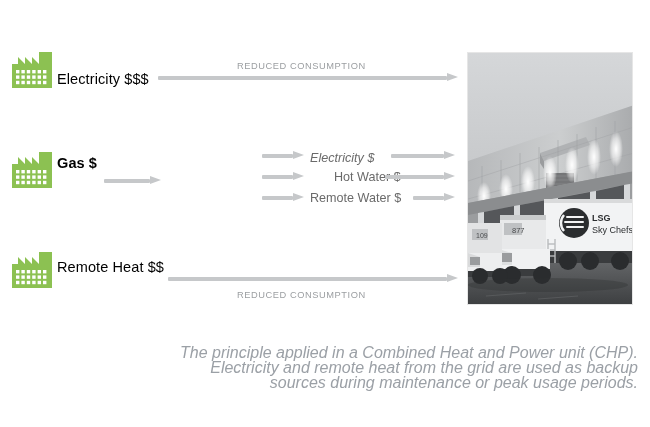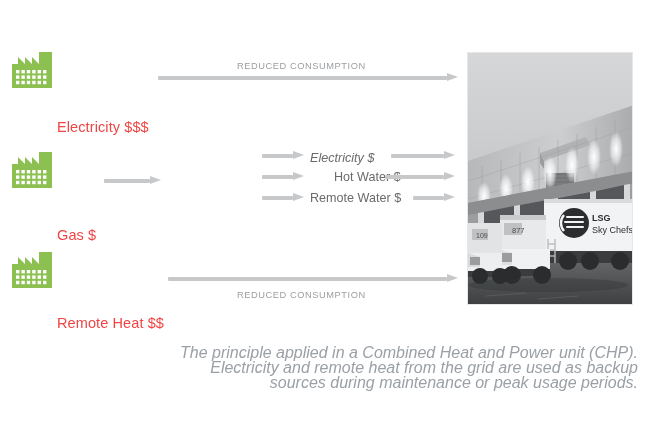--- a/index.html
+++ b/index.html
@@ -28,25 +28,24 @@
     position: absolute;
     width: 40px;
     height: 36px;
   }
   .factory-icon svg { display: block; }
 
   
   .src-label {
     position: absolute;
     font-size: 14.5px;
-    color: #ef4444;
+    color: #000000;
     letter-spacing: 0.1px;
     white-space: nowrap;
     line-height: 1;
-    margin-top: 48px;
   }
 
   
   .long-arrow {
     position: absolute;
     height: 9px;
   }
   .long-arrow .shaft {
     position: absolute;
     left: 0;
@@ -215,21 +214,21 @@
         <rect x="4" y="28.8" width="3.4" height="3.4"></rect>
         <rect x="9.4" y="28.8" width="3.4" height="3.4"></rect>
         <rect x="14.8" y="28.8" width="3.4" height="3.4"></rect>
         <rect x="20.2" y="28.8" width="3.4" height="3.4"></rect>
         <rect x="25.6" y="28.8" width="3.4" height="3.4"></rect>
         <rect x="31" y="28.8" width="3.4" height="3.4"></rect>
       </g>
     </svg>
   </div>
 
-  <div class="src-label" style="left:57px; top:180px;">Gas $</div>
+  <div class="src-label" style="left:57px; top:156px;font-weight:bold;">Gas $</div>
 
   <div class="short-arrow" style="left:104px; top:176px; width:57px;">
     <div class="shaft" style="width:46px;"></div>
     <div class="head" style="left:46px;"></div>
   </div>
 
 
   <div class="short-arrow" style="left:262px; top:151px; width:42px;">
     <div class="shaft" style="width:31px;"></div>
     <div class="head" style="left:31px;"></div>
@@ -279,21 +278,21 @@
         <rect x="4" y="28.8" width="3.4" height="3.4"></rect>
         <rect x="9.4" y="28.8" width="3.4" height="3.4"></rect>
         <rect x="14.8" y="28.8" width="3.4" height="3.4"></rect>
         <rect x="20.2" y="28.8" width="3.4" height="3.4"></rect>
         <rect x="25.6" y="28.8" width="3.4" height="3.4"></rect>
         <rect x="31" y="28.8" width="3.4" height="3.4"></rect>
       </g>
     </svg>
   </div>
 
-  <div class="src-label" style="left:57px; top:268px;">Remote Heat $$</div>
+  <div class="src-label" style="left:57px; top:260px;">Remote Heat $$</div>
 
   <div class="long-arrow" style="left:168px; top:274px; width:290px;">
     <div class="shaft" style="width:279px;"></div>
     <div class="head" style="left:279px;"></div>
   </div>
 
   <div class="arrow-caption" style="left:229px; top:291px;">REDUCED CONSUMPTION</div>
 
   <div class="photo">
     <svg viewBox="0 0 166 253" width="166" height="253" aria-hidden="true">

